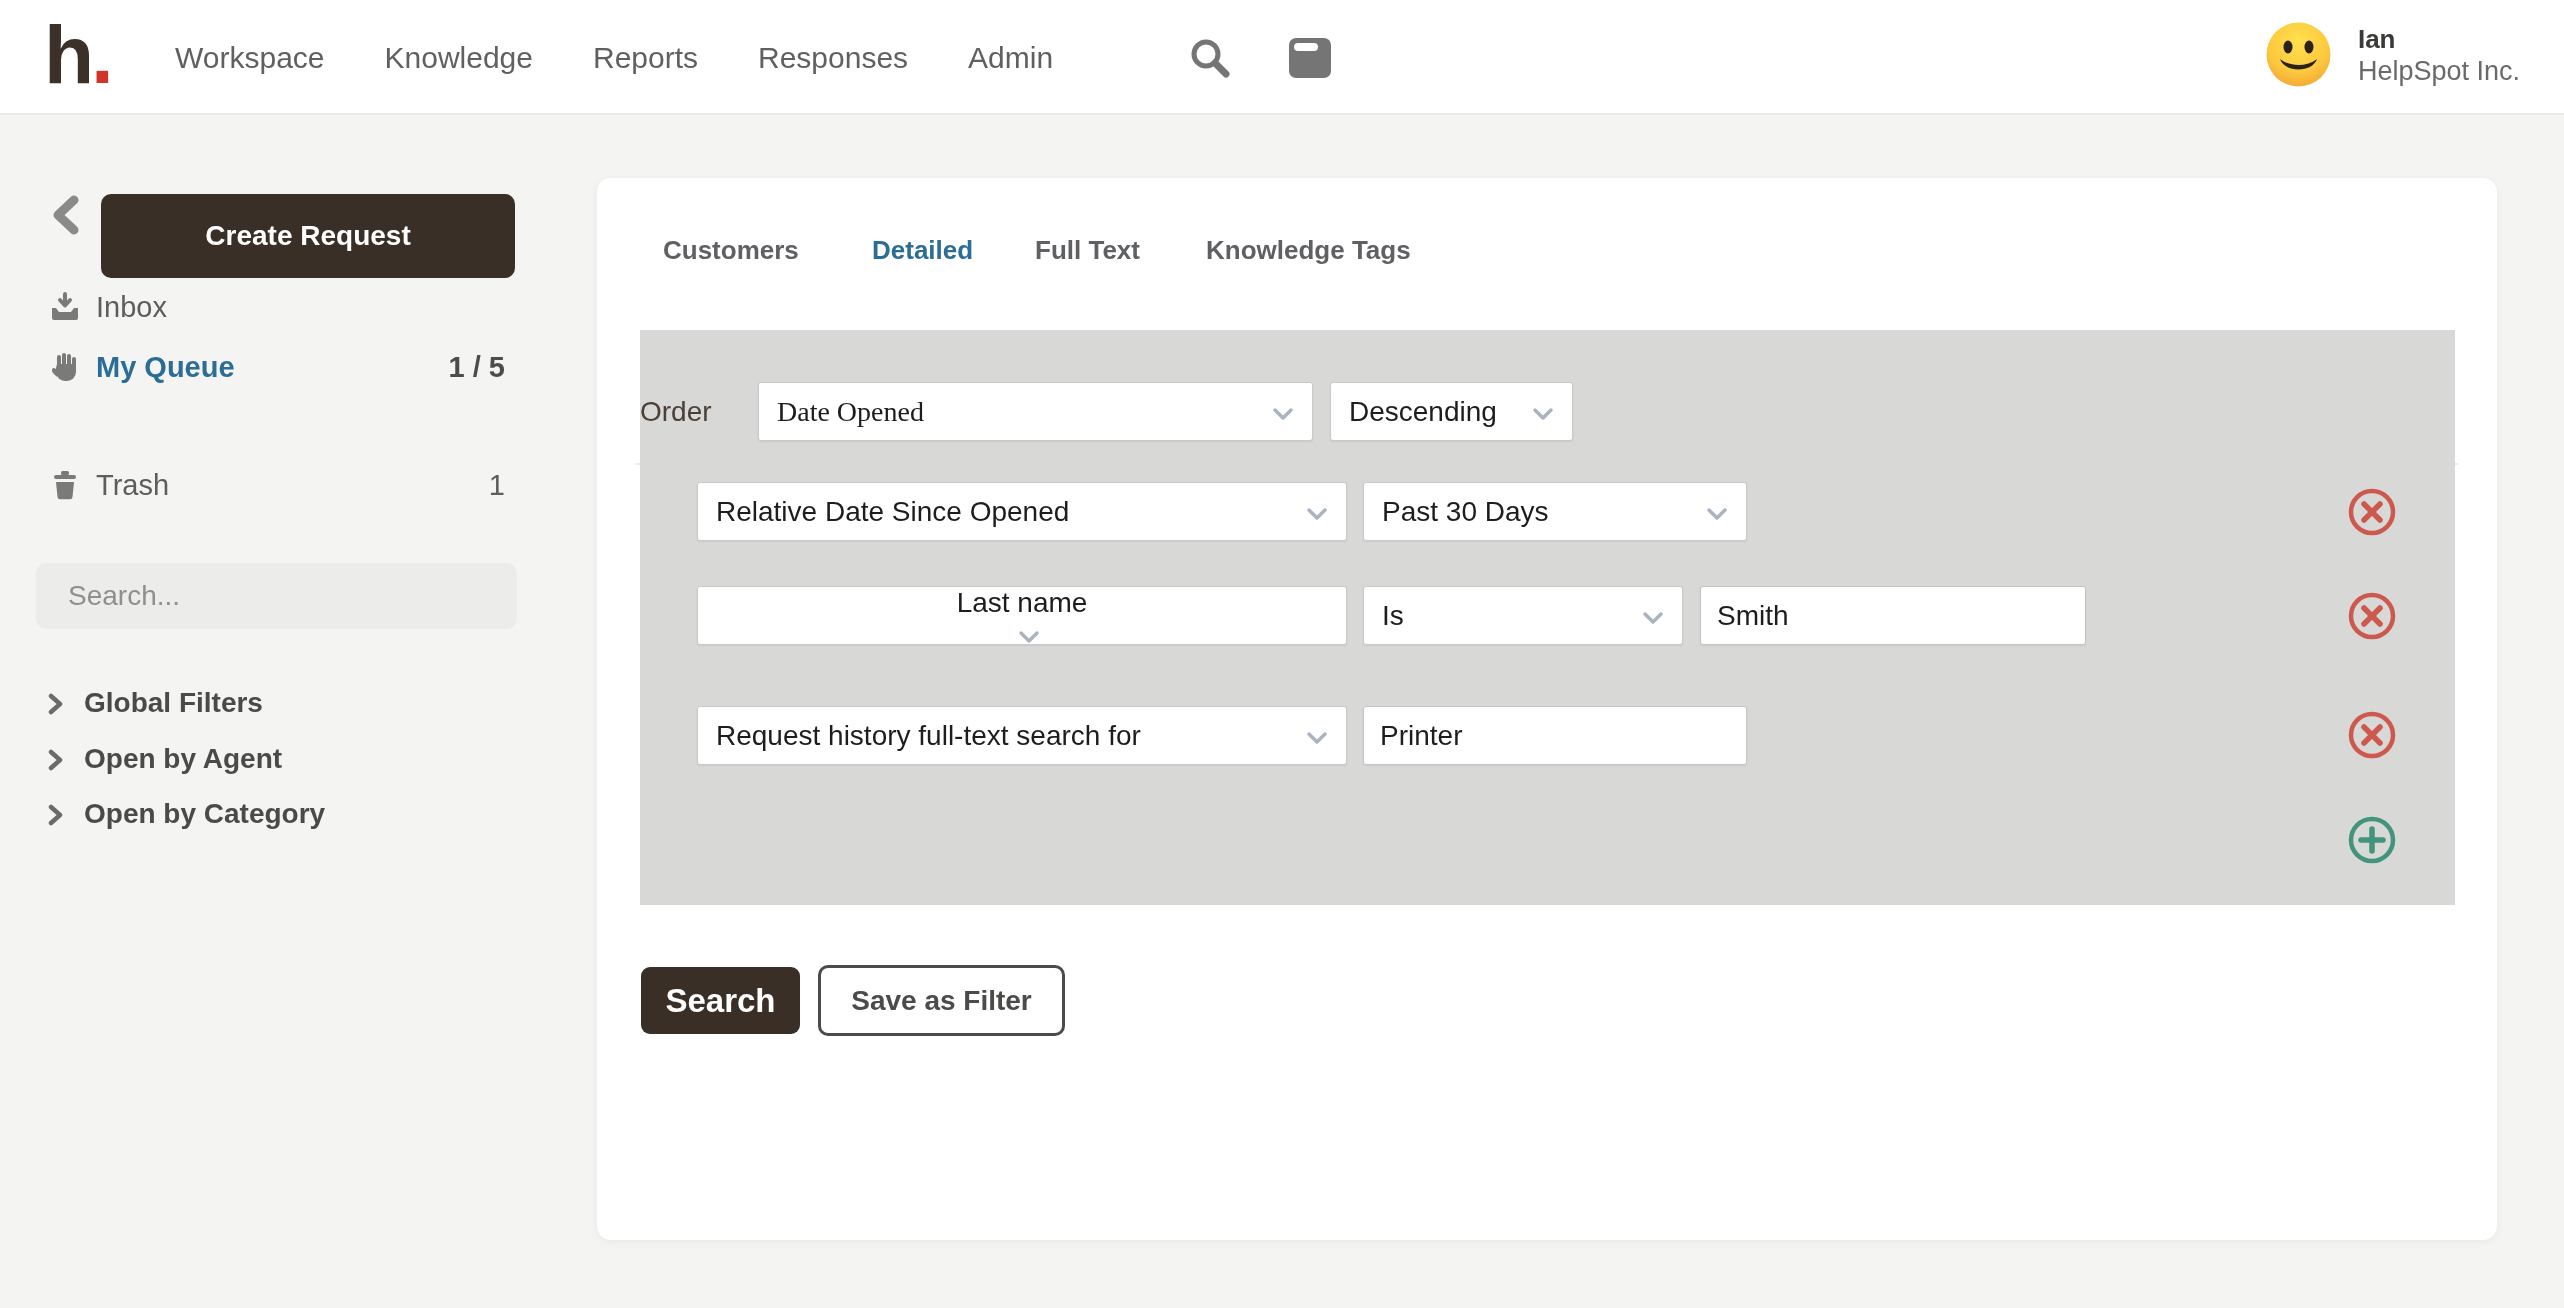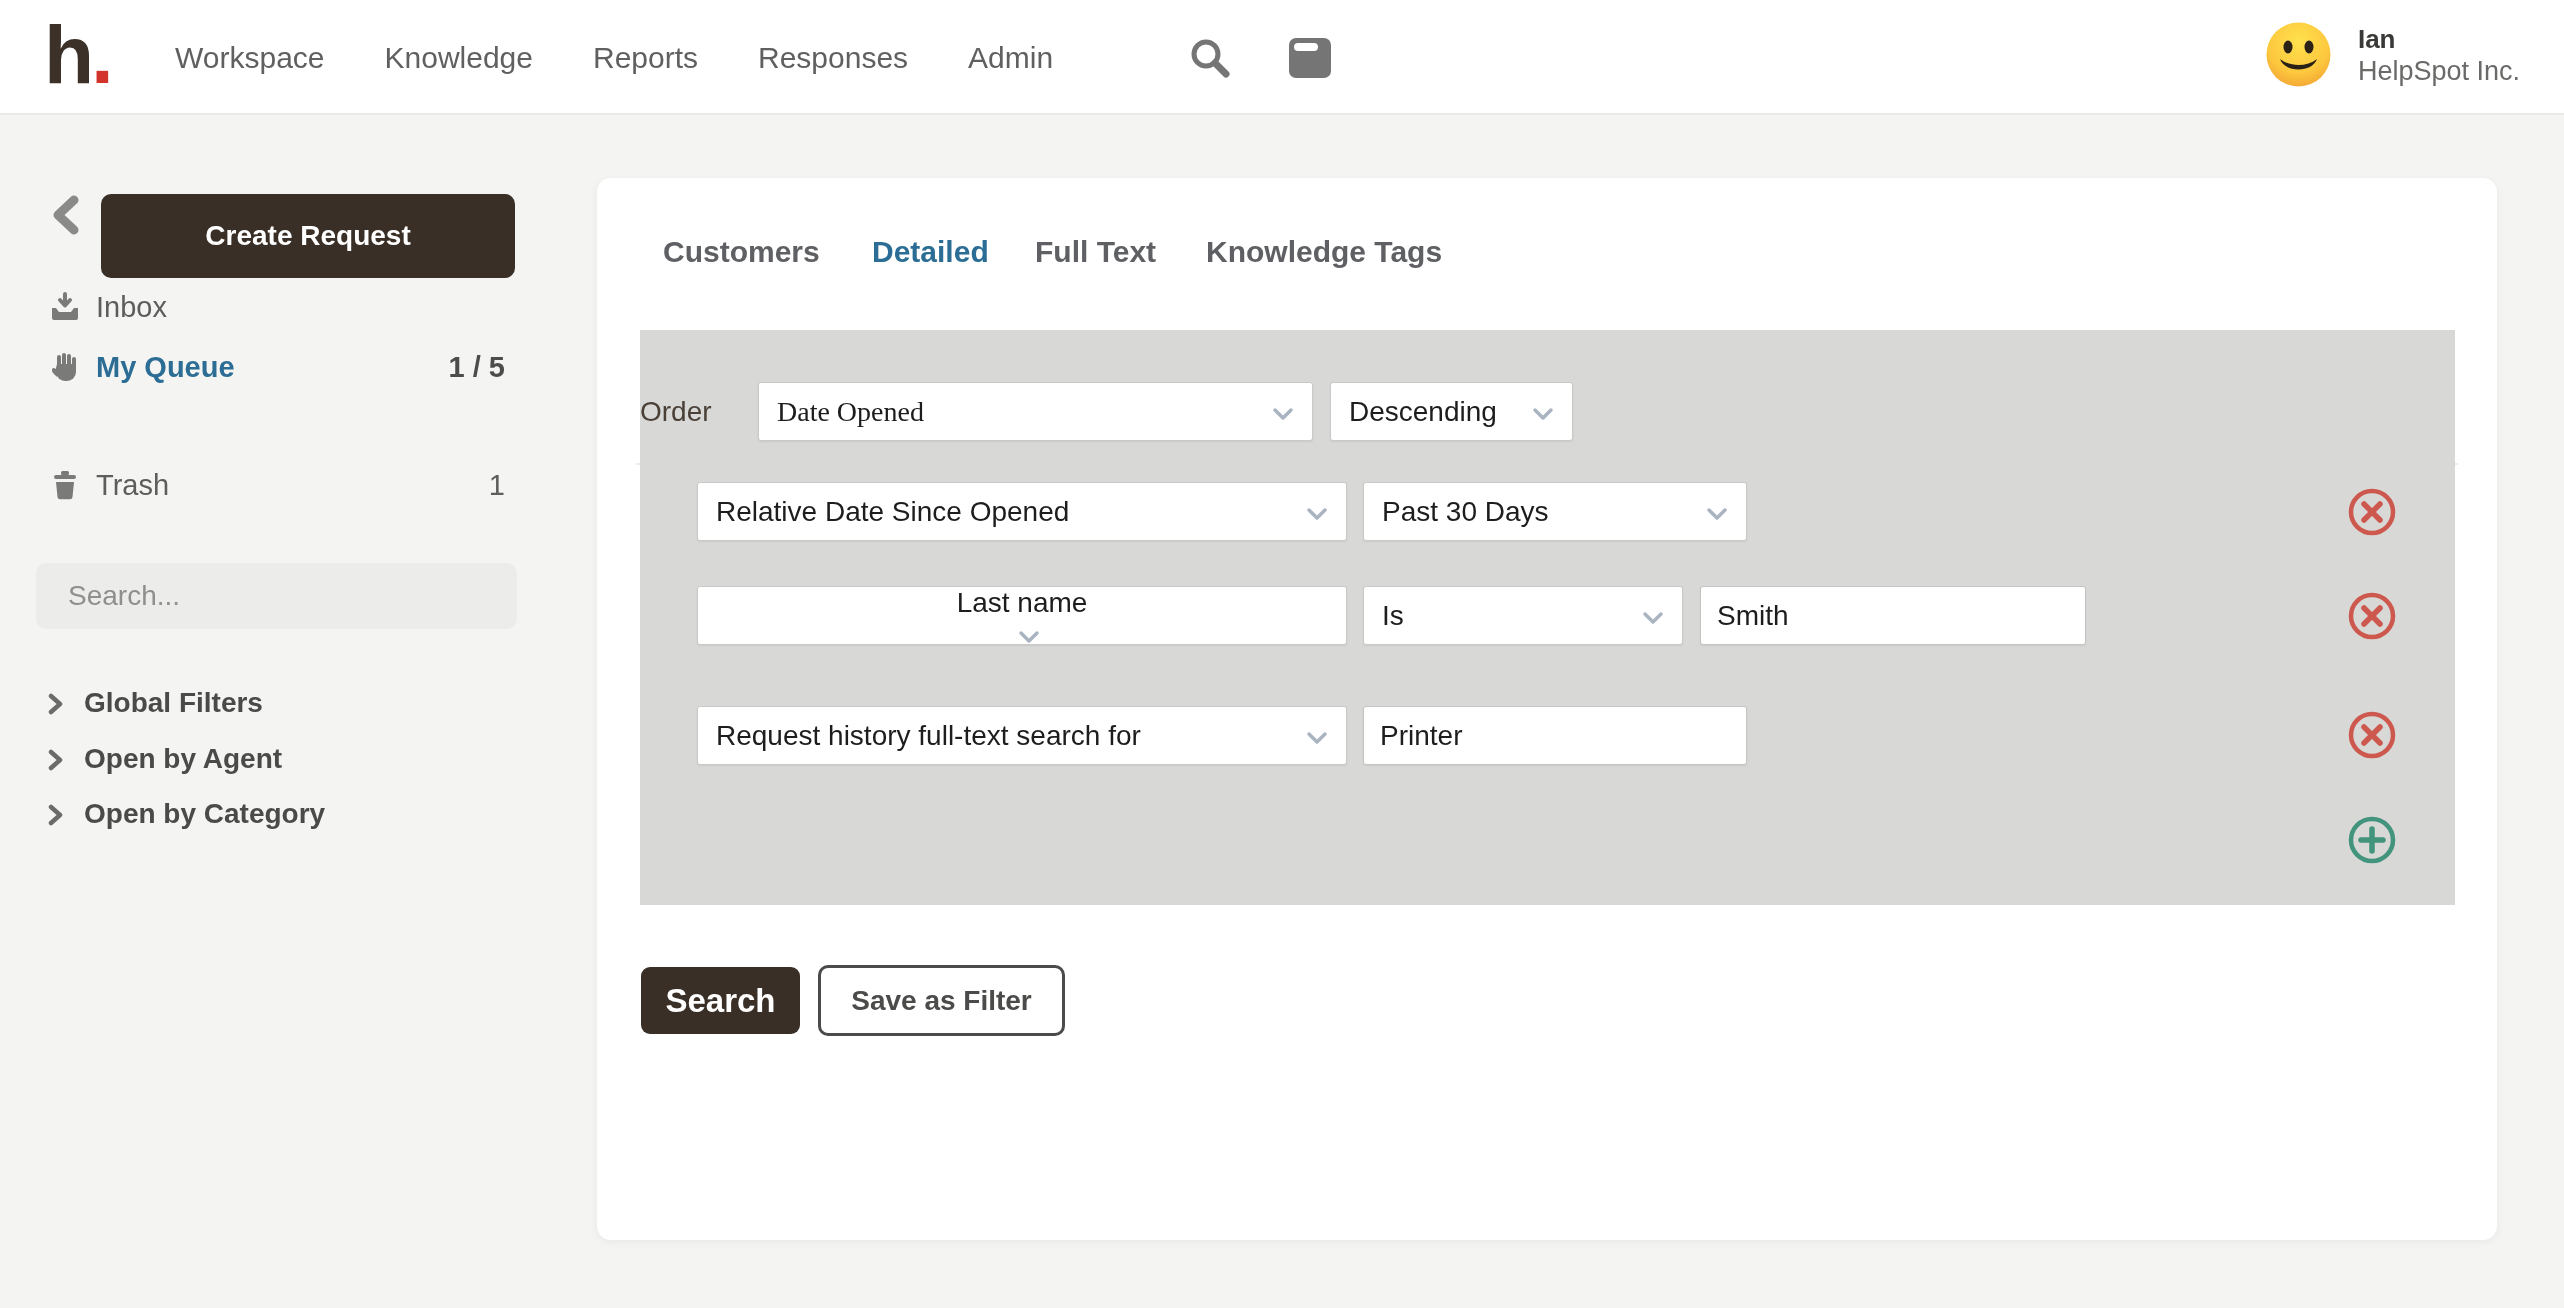--- a/index.html
+++ b/index.html
@@ -43,21 +43,21 @@
                  font-size:28px; color:#3a3a38; font-family:inherit; }
   .side-search::placeholder { color:#8f8f8d; }
   .side-section { position:absolute; left:0; width:560px; height:56px; cursor:pointer; }
   .side-section .chev { position:absolute; left:47px; top:18px; width:16px; height:22px; }
   .side-section .lbl { position:absolute; left:84px; top:0; line-height:56px;
                        font-size:28px; font-weight:bold; color:#4a4a48; }
 
   
   .card { position:absolute; left:597px; top:178px; width:1900px; height:1062px;
           background:#ffffff; border-radius:14px; box-shadow:0 2px 8px rgba(0,0,0,0.05); }
-  .tab { position:absolute; top:57px; height:40px; font-size:30px; font-weight:bold;
+  .tab { position:absolute; top:57px; height:40px; font-size:26px; font-weight:bold;
          color:#5e6063; cursor:pointer; white-space:nowrap; }
   .tab.active { color:#2b6d94; }
   .tab-sep { position:absolute; left:39px; top:285px; width:1822px; height:2px;
              background:#ededeb; }
   .tab-underline { position:absolute; left:242px; top:280px; width:170px; height:7px;
                    background:#2b6d94; border-radius:2px; }
 
   .panel { position:absolute; left:43px; top:152px; width:1815px; height:575px;
            background:#d8d8d6; }
 

